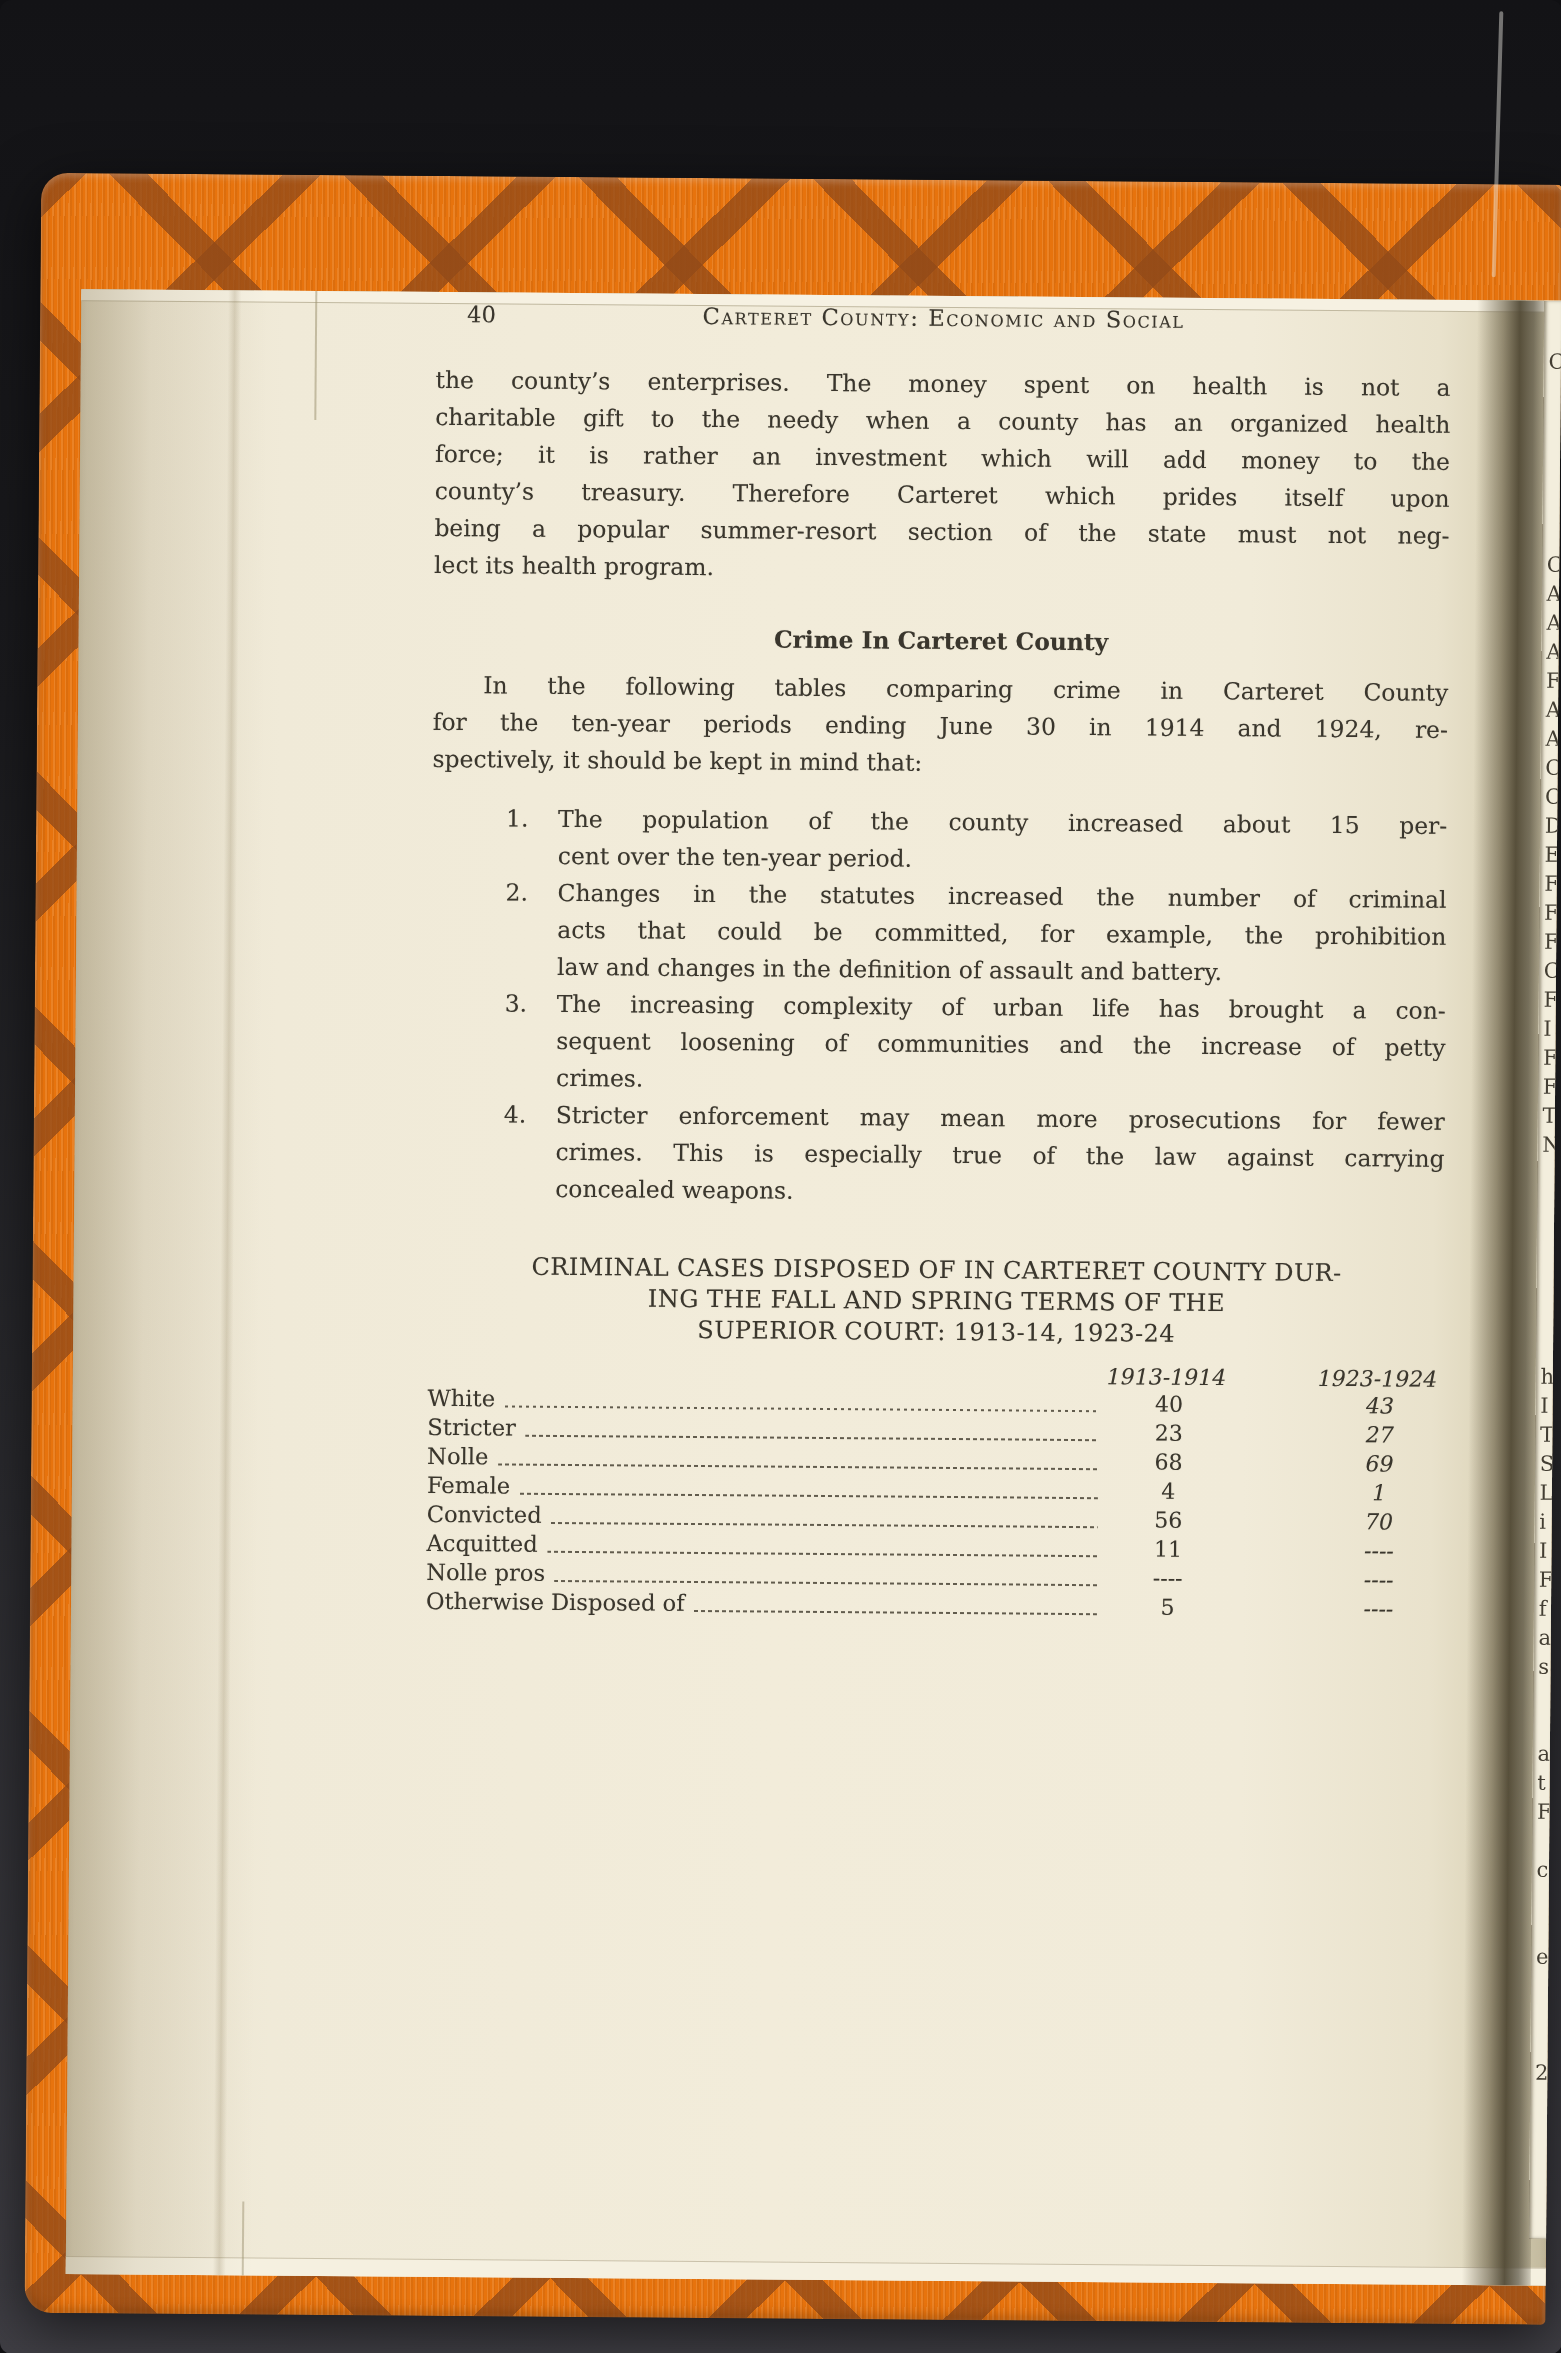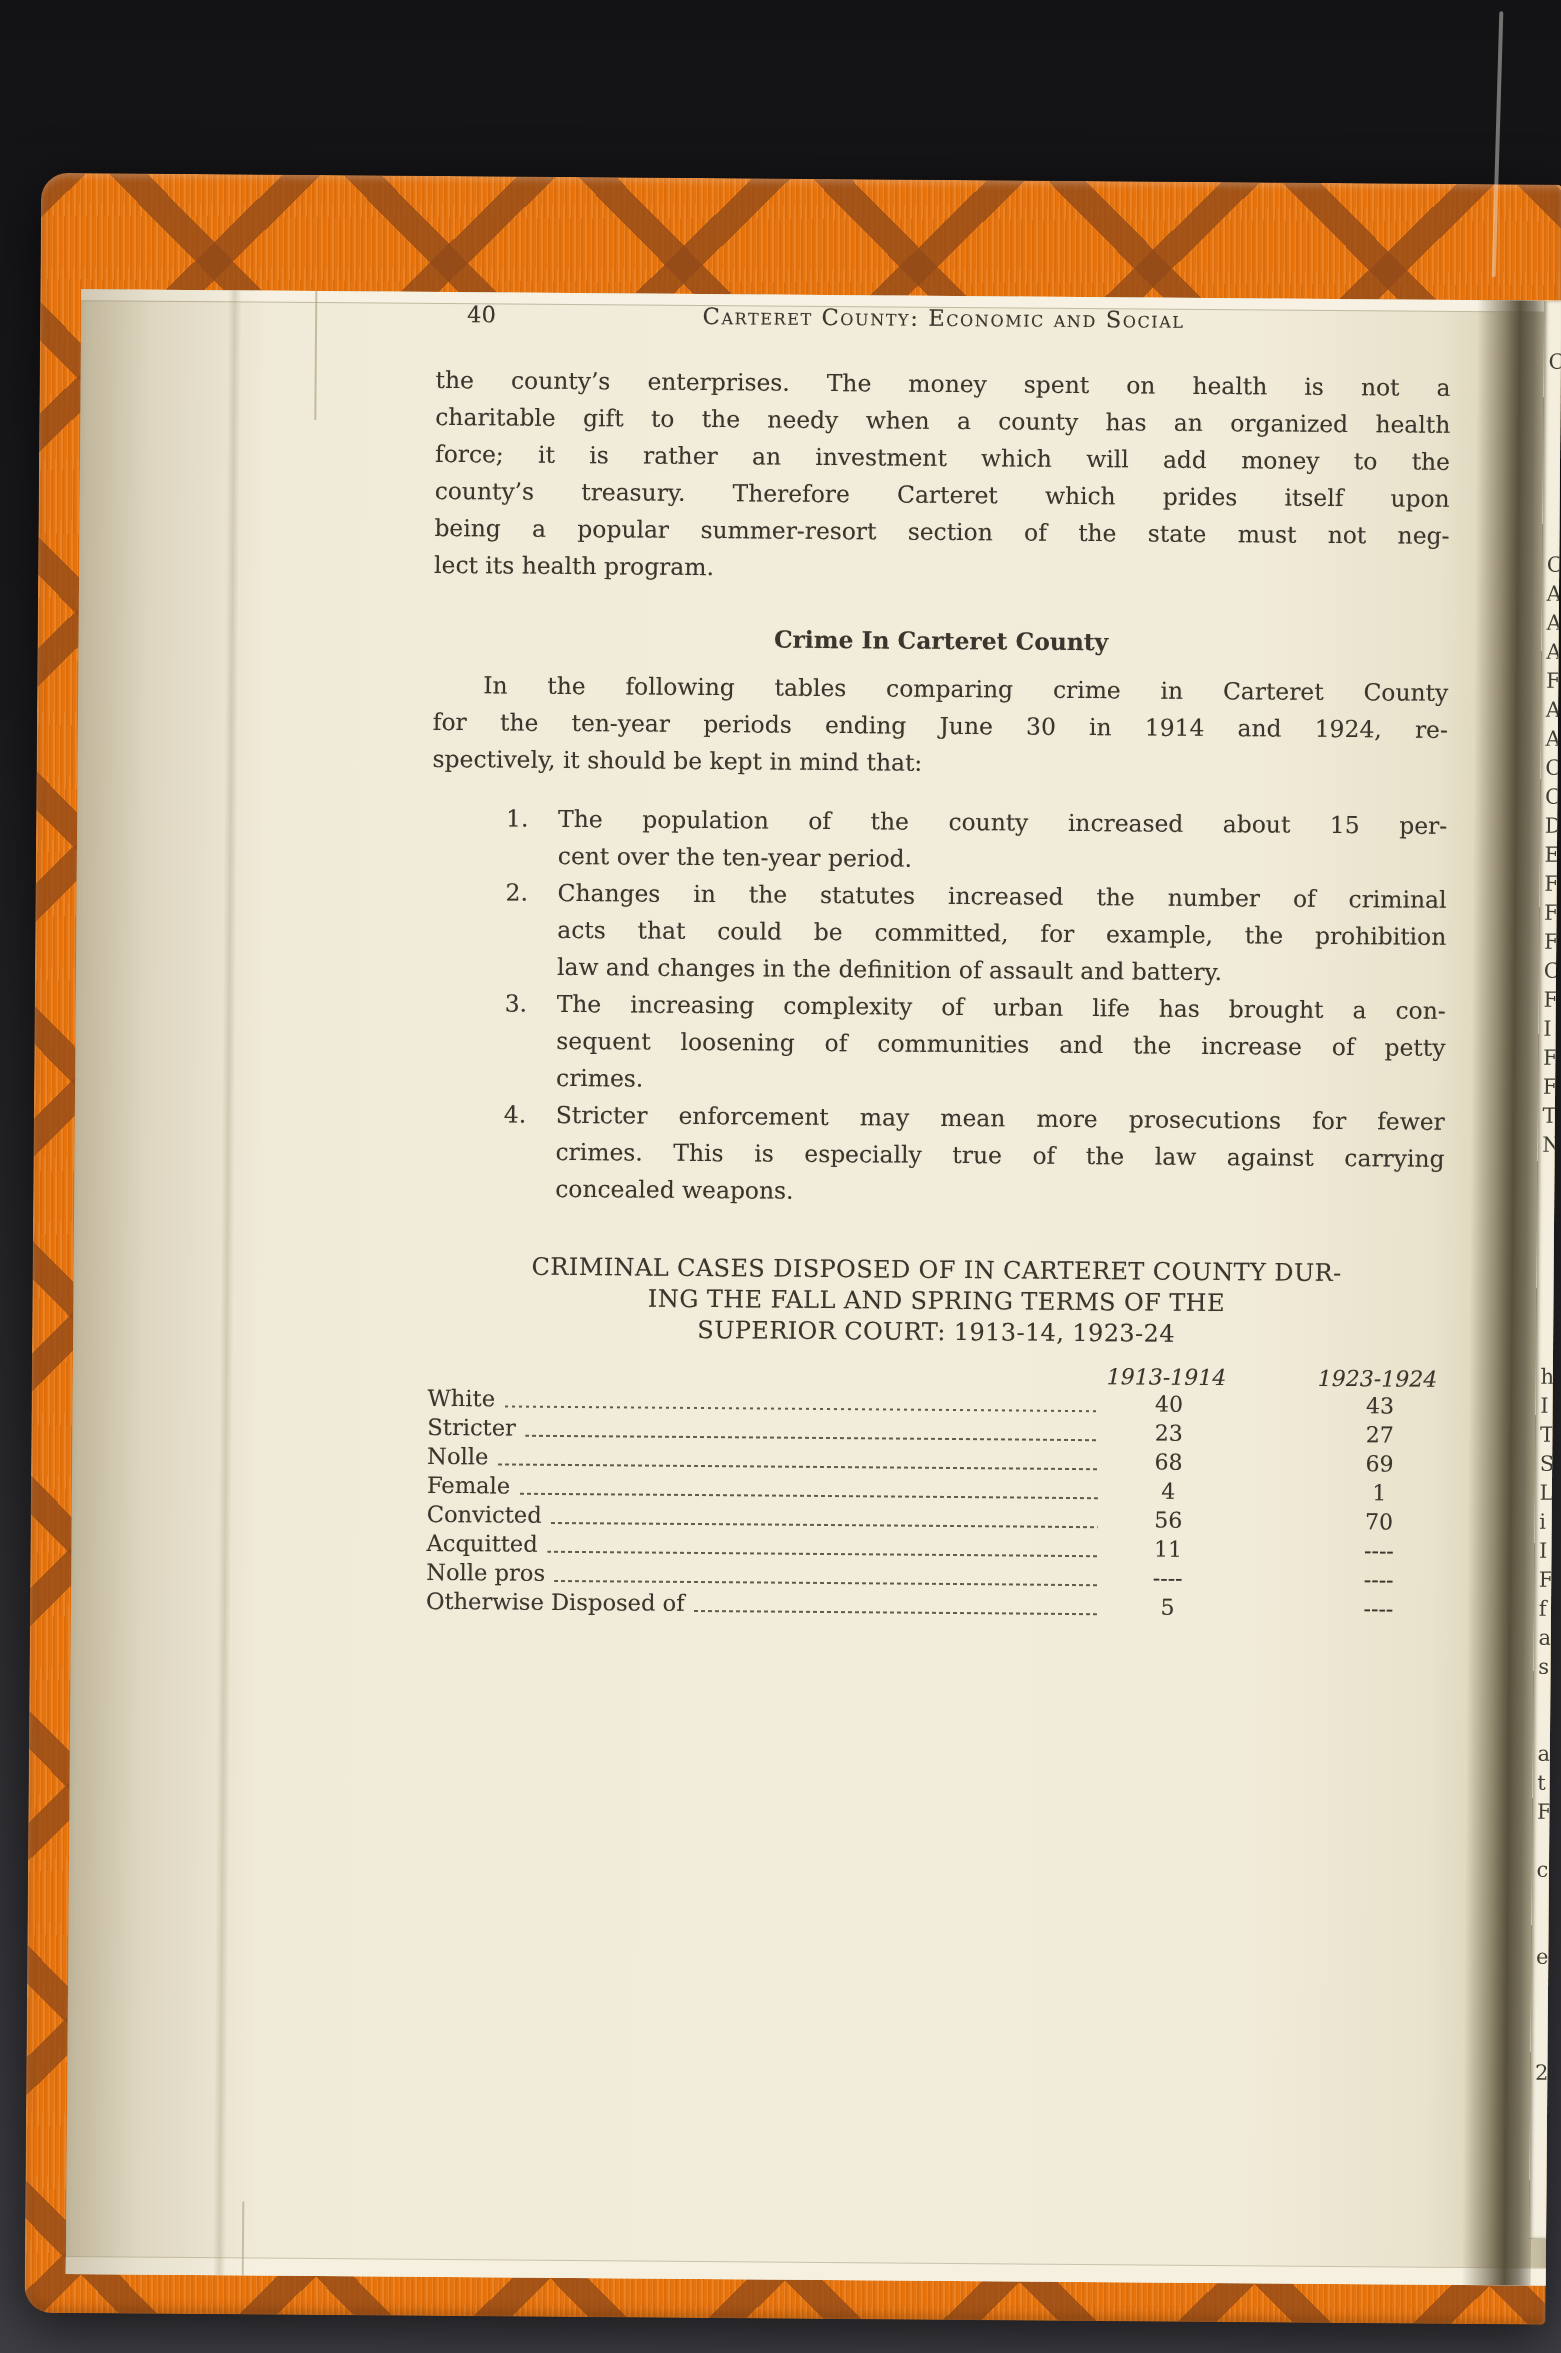--- a/index.html
+++ b/index.html
@@ -1,18 +1,18 @@
 <!DOCTYPE html>
 <html style="font-size:12.5px"><head>
 <meta charset="utf-8">
 <style>
   html,body{margin:0;padding:0;background:#101013;}
   .scene{position:relative;width:1562px;height:2354px;overflow:hidden;
          background:linear-gradient(180deg,#131316 0%,#1a1a1d 30%,#29292d 62%,#3f3e44 100%);
-         font-family:"DejaVu Serif","Liberation Serif",serif;}
+         font-family:"DejaVu Serif","Liberation Serif",serif;border-radius:12px;}
   .book{position:absolute;inset:0;transform:rotate(0.45deg);transform-origin:62px 203px;}
 
   
   .cover{position:absolute;left:41px;top:173px;width:1521px;height:2140px;
          border-radius:26.6px 4.7px 4.7px 26.6px;
          background:
            repeating-linear-gradient( 45deg, rgba(146,74,24,0)   0 67px, rgba(146,74,24,.78)  67px 94px, rgba(146,74,24,0) 94px 166px),
            repeating-linear-gradient(-45deg, rgba(146,74,24,0)   0 67px, rgba(146,74,24,.78)  67px 94px, rgba(146,74,24,0) 94px 166px),
            repeating-linear-gradient(90deg, rgba(255,235,210,.13) 0 1.6px, rgba(120,60,10,.10) 1.6px 3.1px, rgba(255,255,255,0) 3.1px 5.5px),
            #e7730d;
@@ -68,21 +68,21 @@
        font-size:24px;line-height:31px;letter-spacing:0.4px;}
   .thead{position:absolute;left:355px;top:1067px;width:1015px;display:flex;font-size:22px;}
   .thead .sp{flex:1;}
   .hcell{width:125px;font-style:italic;flex:none;}
   .hcell.c2{margin-left:86px;}
   .trows{position:absolute;left:355px;top:1093px;width:1015px;}
   .trow{display:flex;height:29px;align-items:baseline;font-size:22.6px;}
   .leader{flex:1;align-self:flex-end;height:2.3px;margin:0 7.8px 7px 9.4px;
           background:repeating-linear-gradient(90deg,rgba(72,66,52,.85) 0 3.9px,rgba(72,66,52,0) 3.9px 7px);}
   .val{width:125px;text-align:center;flex:none;font-size:22px;}
-  .val.c2{margin-left:86px;}
+  .val.c2{margin-left:86px;font-style:italic;}
 </style>
 </head>
 <body>
 
 <div class="scene">
   <div class="book">
 
     <div class="cover"></div>
 
     <div class="page ink">

